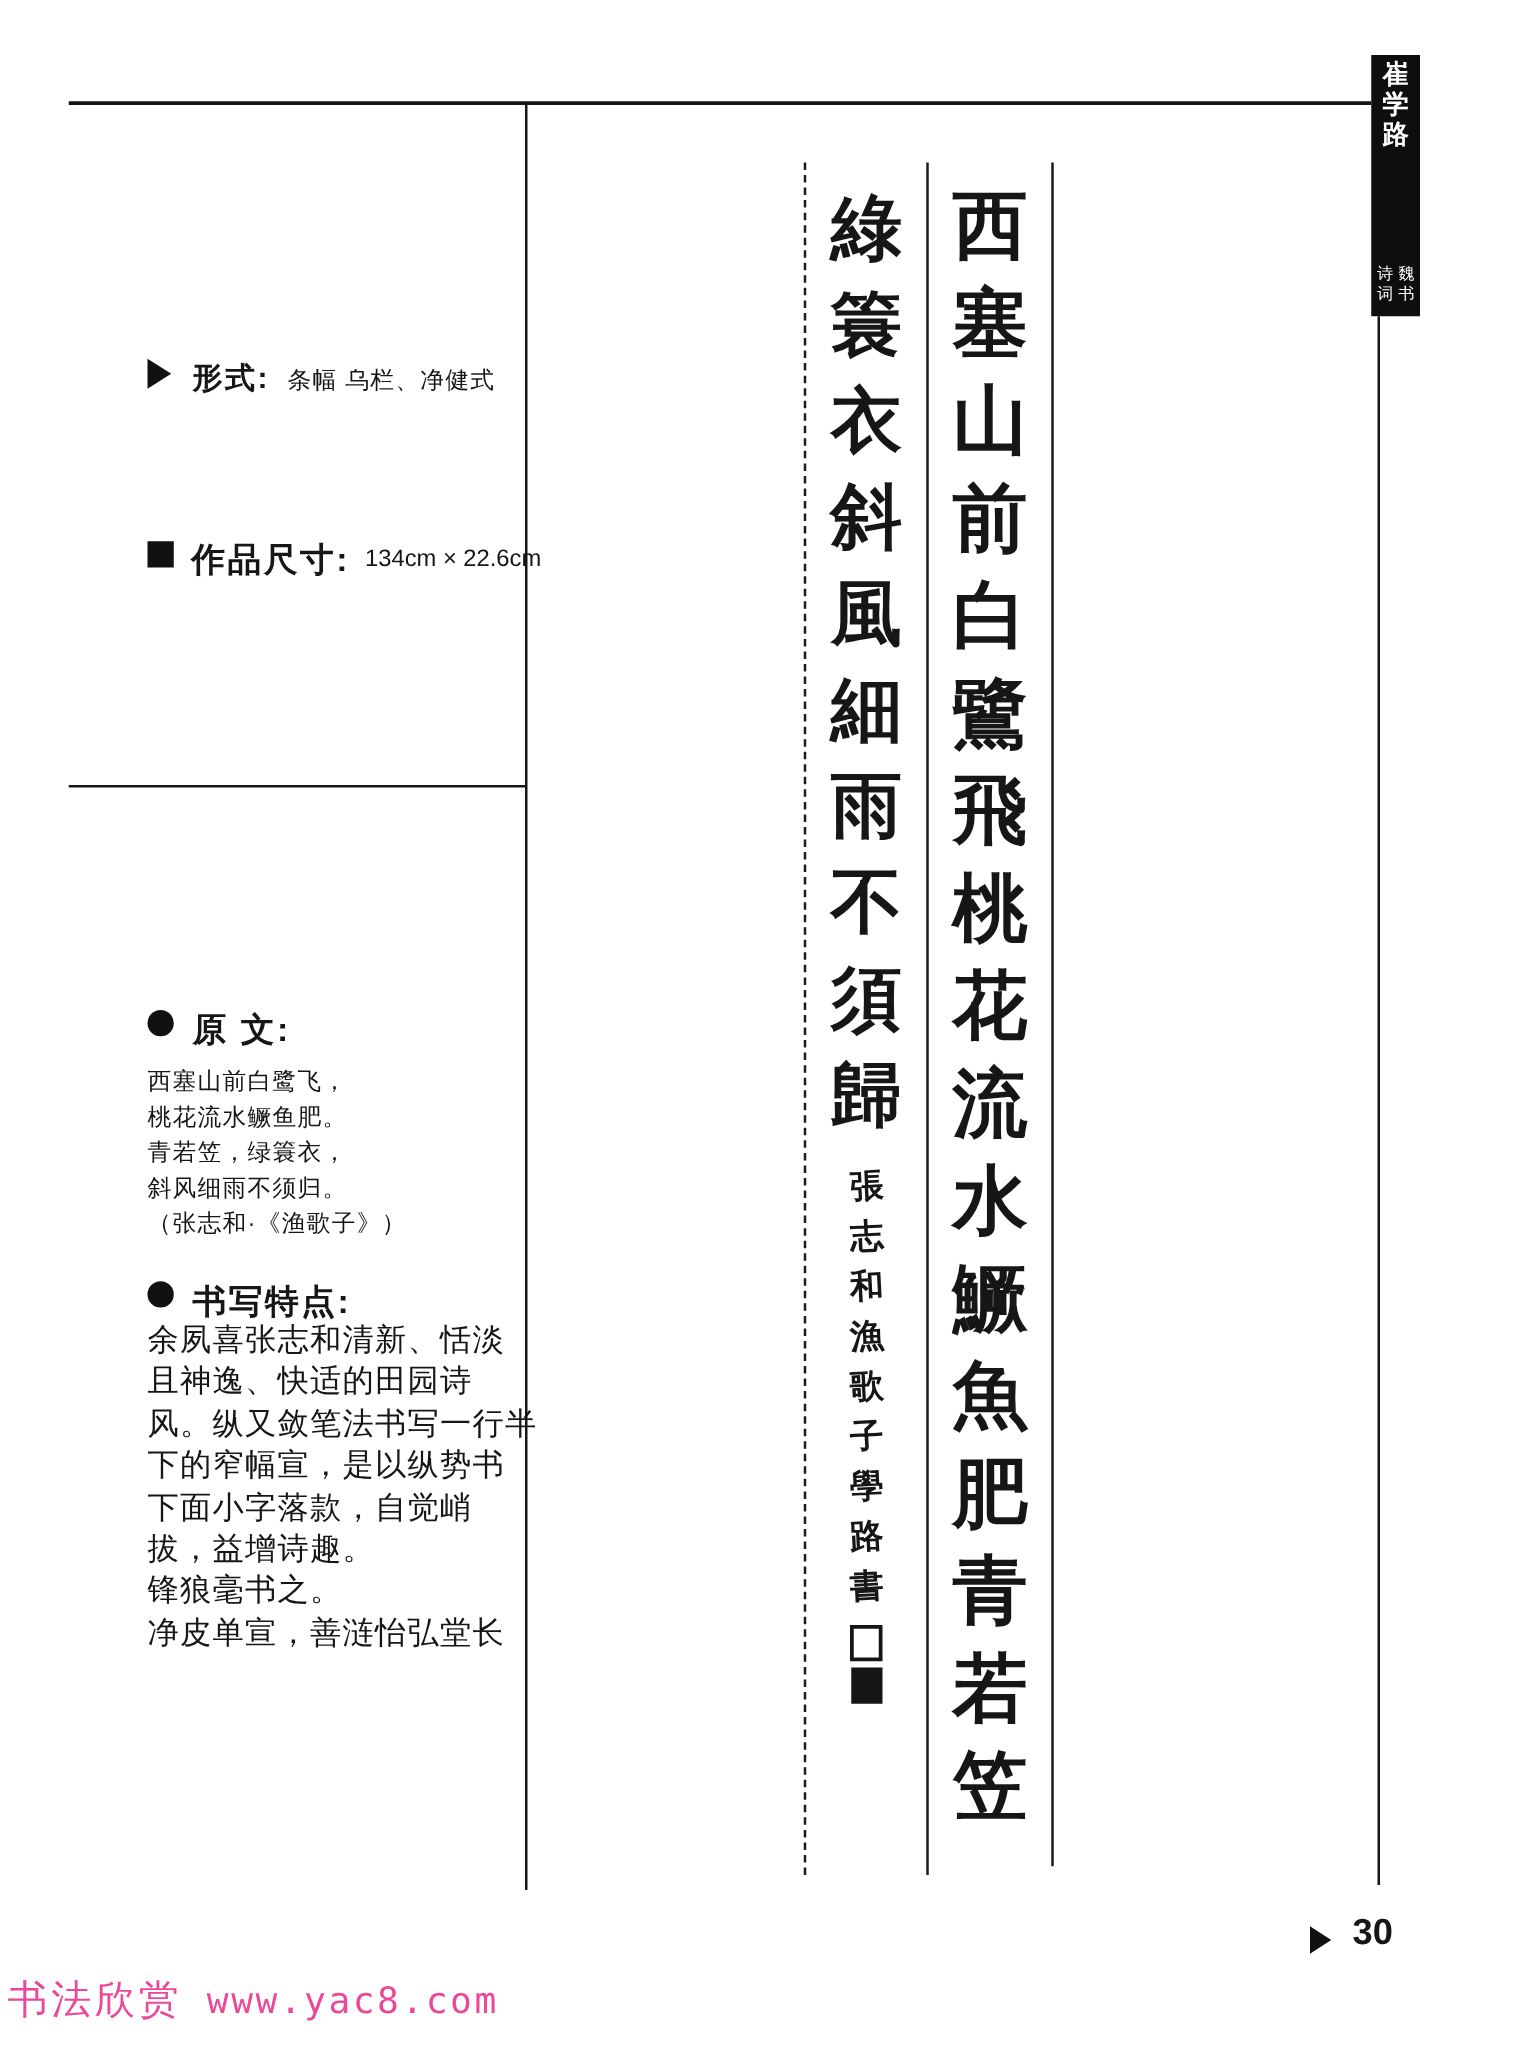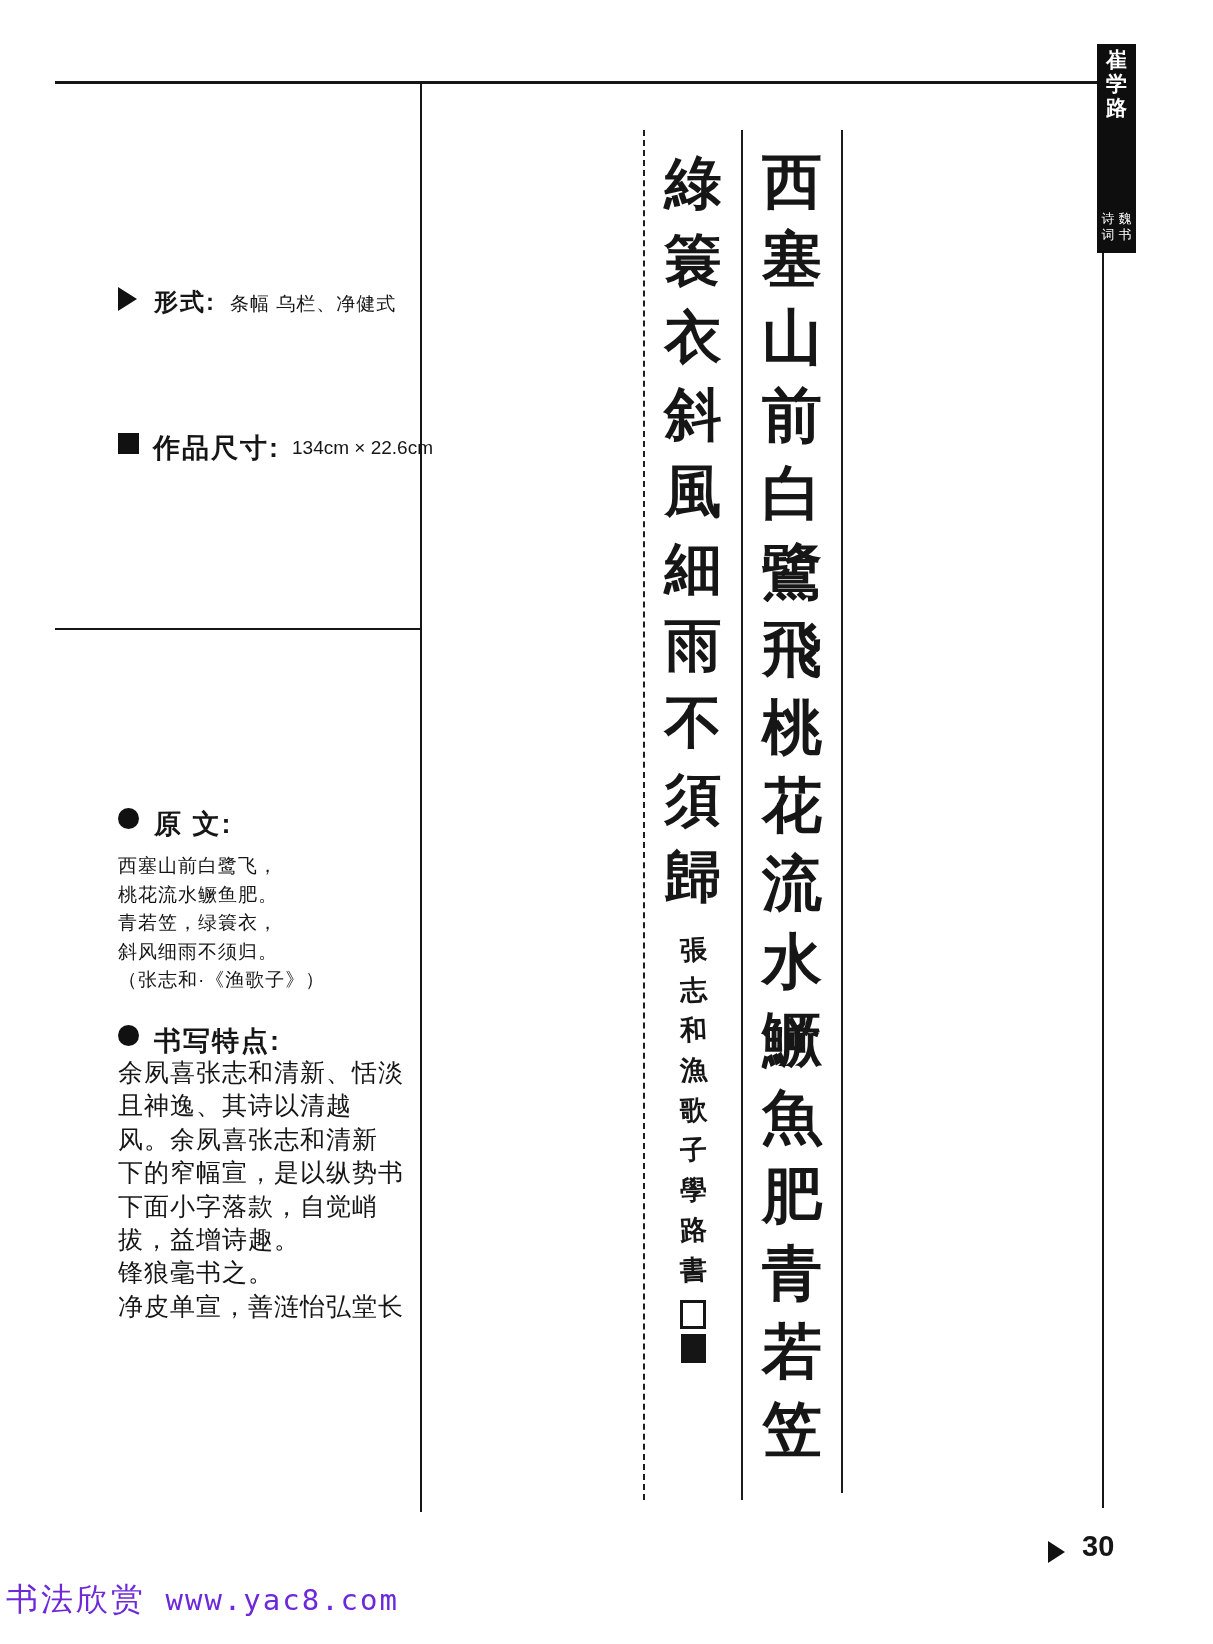--- a/index.html
+++ b/index.html
@@ -36,21 +36,21 @@
     border-right:2px solid #1c1c1c;padding-top:12px;}
   .cal-main{display:flex;flex-direction:column;align-items:center;}
   .cal-main .char{height:78px;font-size:60px;line-height:78px;}
   .cal-second{display:flex;flex-direction:column;align-items:center;}
   .cal-second .char{height:77px;font-size:57px;line-height:77px;}
   .cal-sig{display:flex;flex-direction:column;align-items:center;margin-top:16px;}
   .cal-sig .char{height:40px;font-size:27px;line-height:40px;transform:rotate(-3deg);}
   .seal-outline{width:20px;height:23px;border:3px solid #151515;margin:10px auto 0;}
   .seal-solid{width:25px;height:29px;background:#151515;margin:5px auto 0;}
   
-  .watermark{position:absolute;left:6px;top:1578px;color:#6d28d9;white-space:nowrap;}
+  .watermark{position:absolute;left:6px;top:1578px;color:#ec4899;white-space:nowrap;}
   .watermark .cn{font-size:32px;font-family:"DejaVu Serif", serif;letter-spacing:3px;}
   .watermark .url{font-size:29px;font-family:"DejaVu Sans Mono", monospace;letter-spacing:2px;}
   .page-num-tri{position:absolute;left:1048px;top:1541px;width:0;height:0;
     border-left:17px solid #111;border-top:11px solid transparent;border-bottom:11px solid transparent;}
   .page-num{position:absolute;left:1082px;top:1530px;font-size:29px;font-weight:bold;text-align:center;}
 </style>
 </head>
 <body>
 
 <div class="page">
@@ -101,22 +101,22 @@
       <div class="line">斜风细雨不须归。</div>
       <div class="line">（张志和·《渔歌子》）</div>
     </div>
 
   <div class="side-row" style="left:82px;top:1023px;">
     <div class="dot-icon"></div>
     <div class="lbl lbl-lg" style="margin-left:15px;">书写特点:</div>
   </div>
   <div class="para" style="position:absolute;left:118px;top:1056px;">
       <div class="line">余夙喜张志和清新、恬淡</div>
-      <div class="line">且神逸、其诗以清越</div>
-      <div class="line">风。余夙喜张志和清新</div>
+      <div class="line">且神逸、快适的田园诗</div>
+      <div class="line">风。纵又敛笔法书写一行半</div>
       <div class="line">下的窄幅宣，是以纵势书</div>
       <div class="line">下面小字落款，自觉峭</div>
       <div class="line">拔，益增诗趣。</div>
       <div class="line">锋狼毫书之。</div>
       <div class="line">净皮单宣，善涟怡弘堂长</div>
     </div>
 
   <div class="cal-col cal-col-left">
     <div class="cal-second">
         <div class="char">綠</div>

